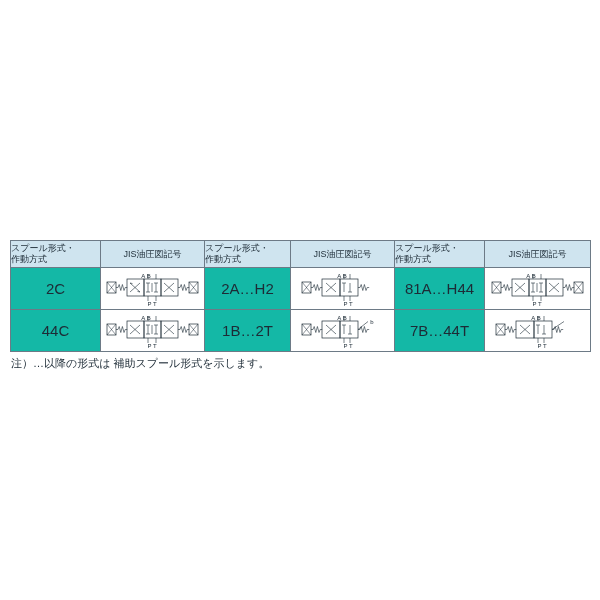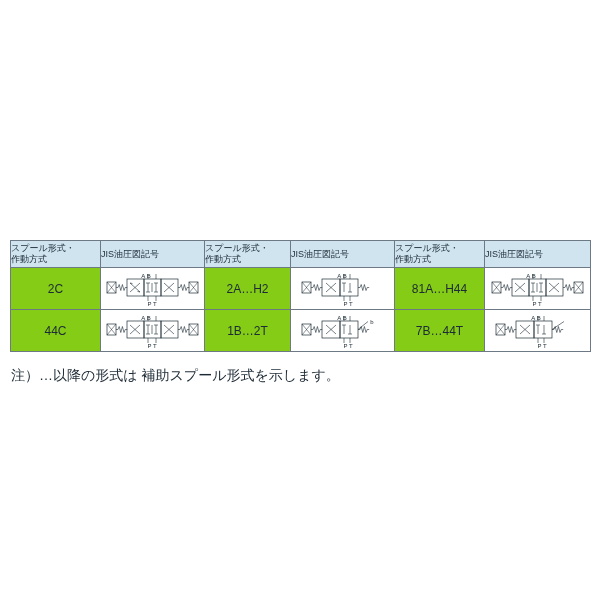--- a/index.html
+++ b/index.html
@@ -36,49 +36,49 @@
     color: #1d2b36;
     font-size: 9px;
     line-height: 11px;
     text-align: left;
     vertical-align: middle;
     padding: 3px 4px 3px 5px;
     font-weight: normal;
     height: 26px;
   }
   .hdr.center {
-    text-align: left;
+    text-align: center;
     padding-left: 0;
     padding-right: 0;
   }
   .namecell {
-    background: #84cc16;
+    background: #14b8a6;
     color: #1d2b36;
-    font-size: 12px;
+    font-size: 15px;
     text-align: center;
     vertical-align: middle;
     height: 41px;
   }
   .symcell {
     background: #ffffff;
     text-align: center;
     vertical-align: middle;
     height: 41px;
     padding: 0;
   }
   .symwrap {
     display: flex;
     align-items: center;
     justify-content: center;
     height: 41px;
   }
   .note {
-    font-size: 14px;
+    font-size: 11px;
     color: #1d2b36;
-    margin-top: 15px;
+    margin-top: 4px;
     padding-left: 1px;
     letter-spacing: 0px;
   }
   svg { display: block; }
   .c1 { width: 90px; }
   .c2 { width: 104px; }
   .c3 { width: 86px; }
   .c4 { width: 104px; }
   .c5 { width: 90px; }
   .c6 { width: 106px; }

